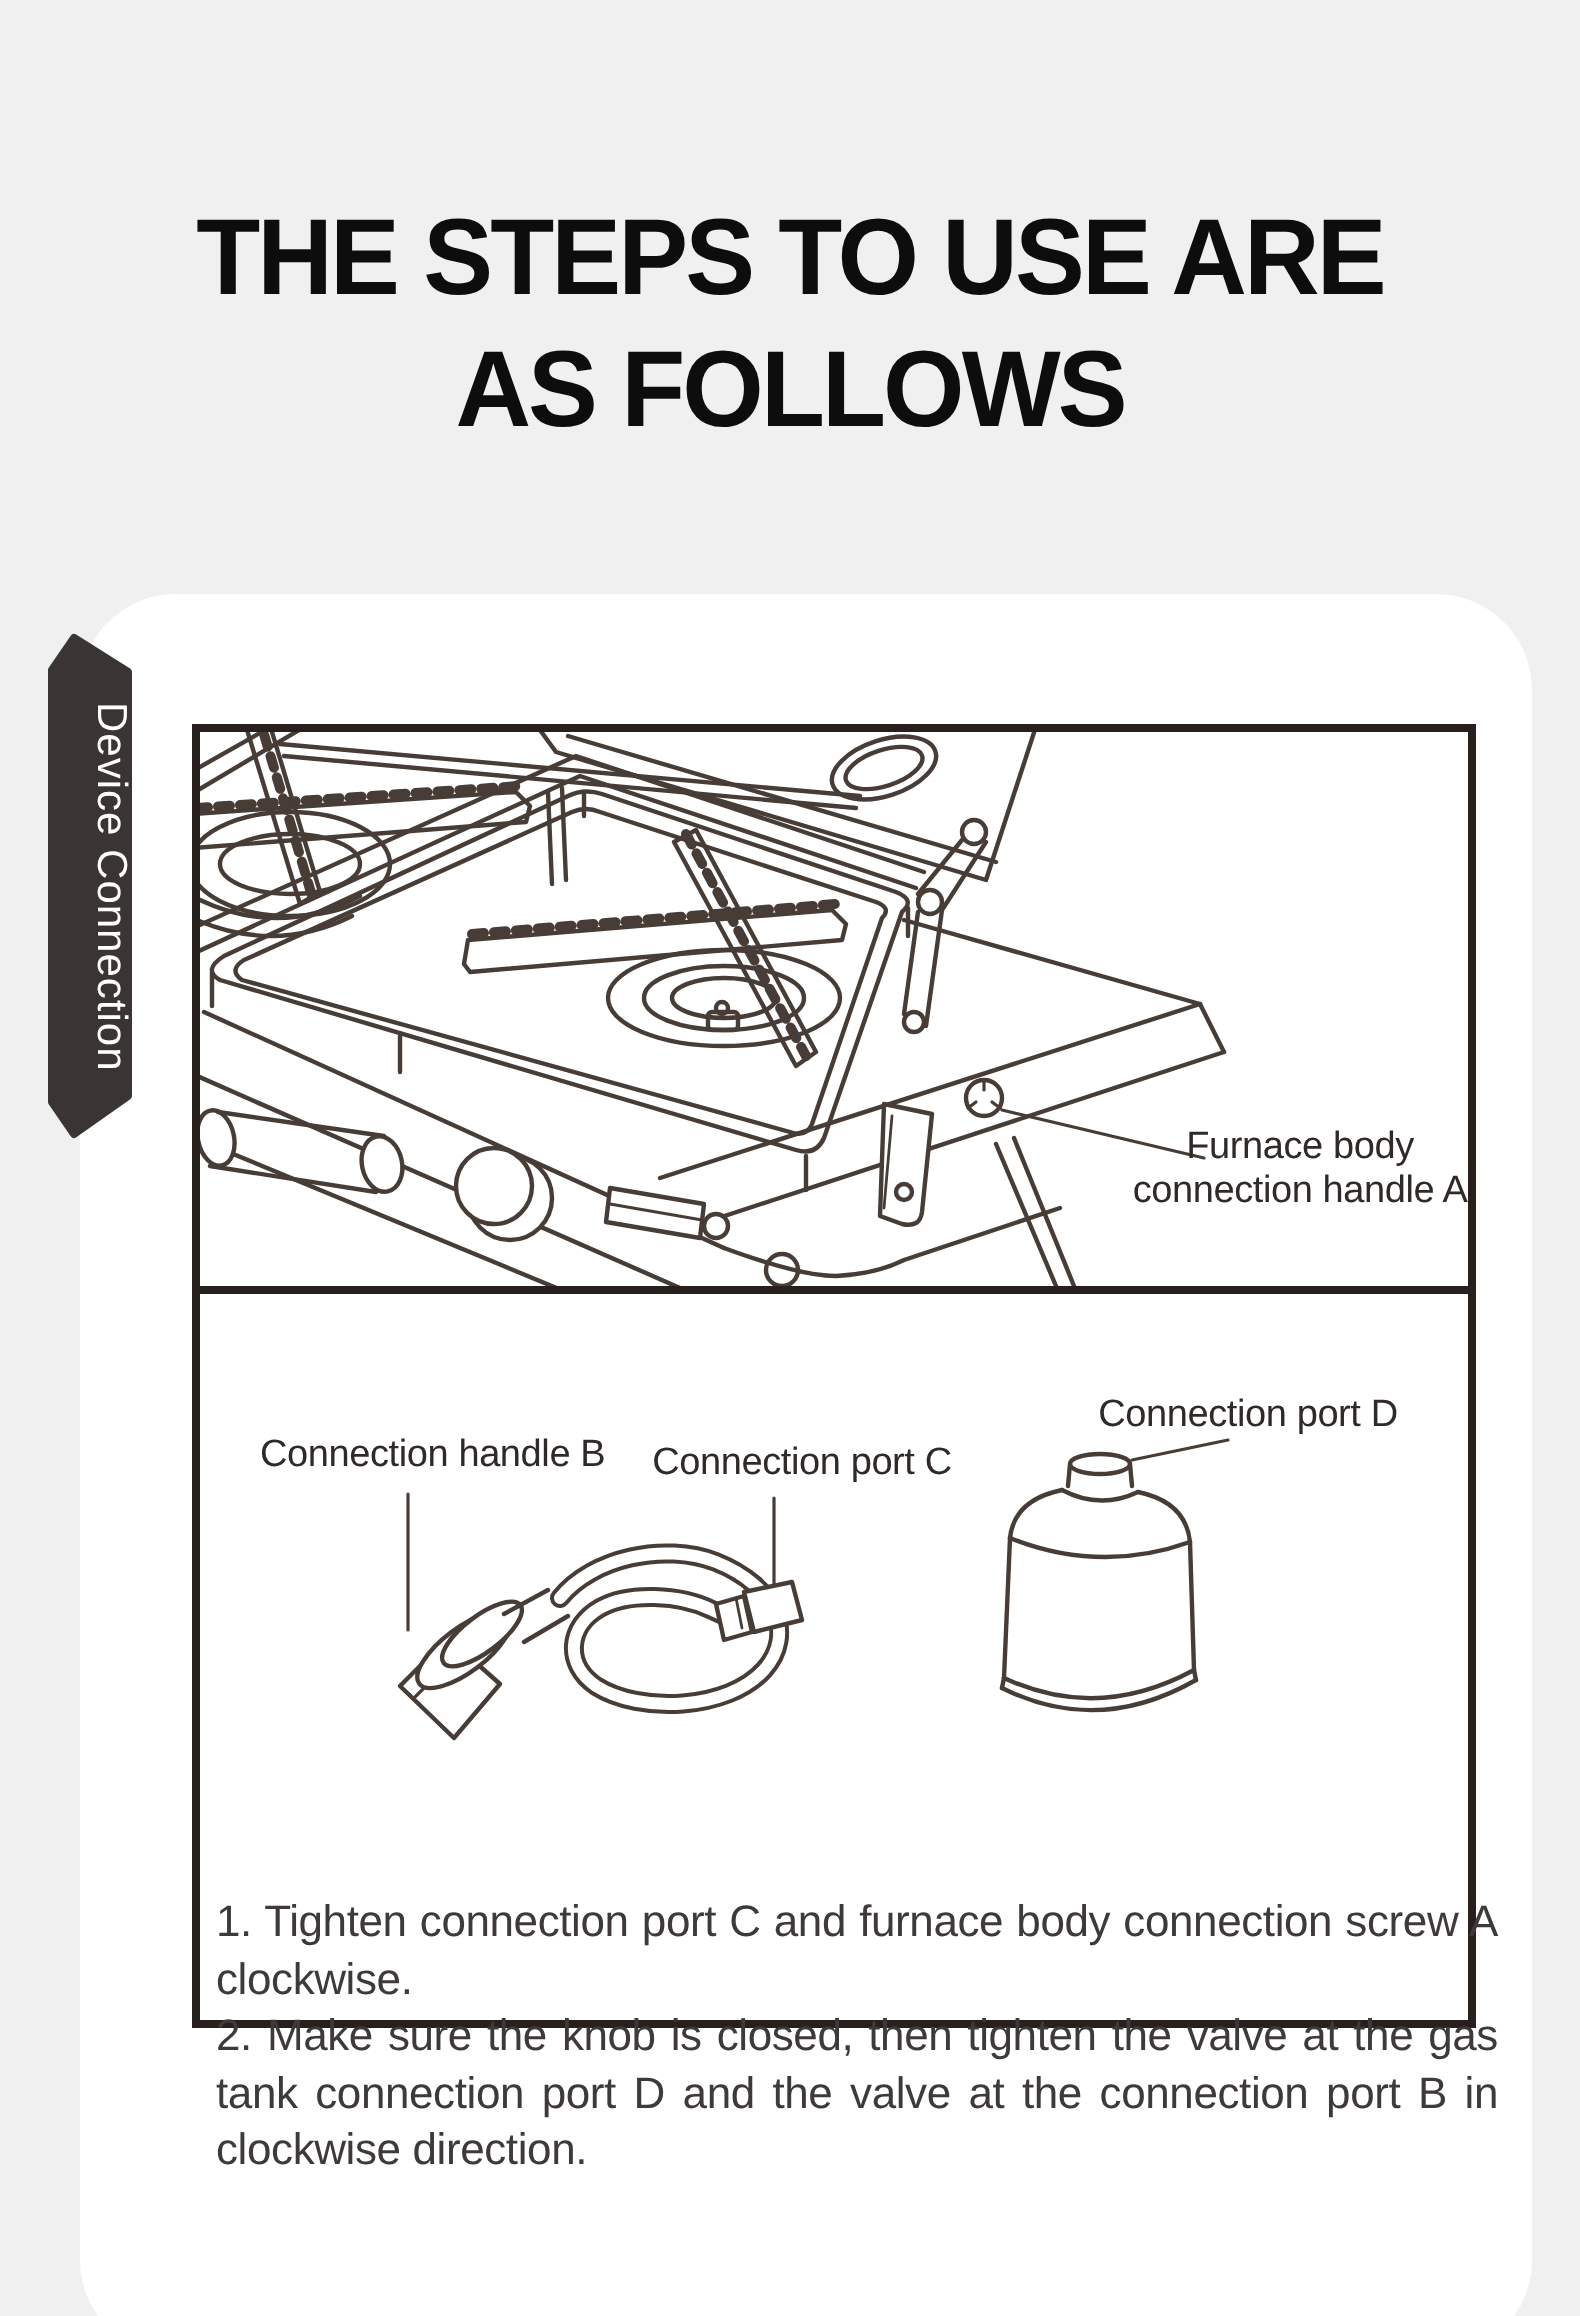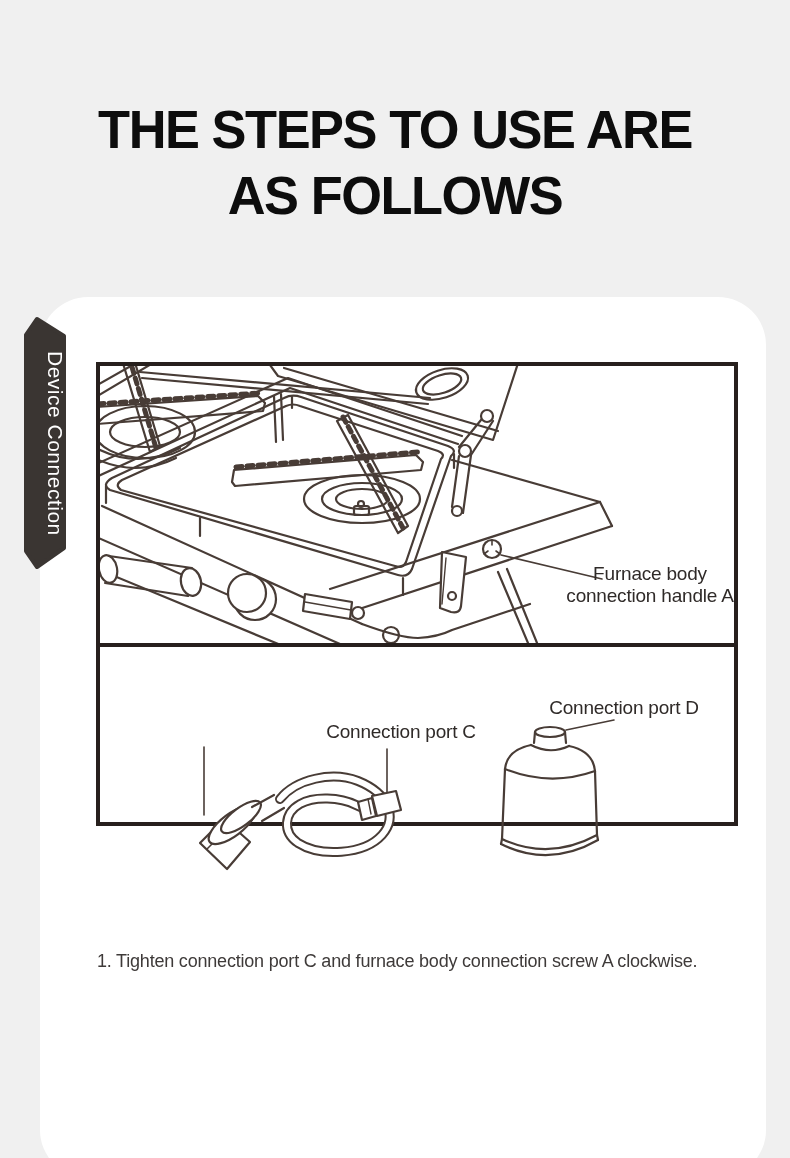--- a/index.html
+++ b/index.html
@@ -27,39 +27,39 @@
   
   .ribbon{position:absolute;left:23px;top:316px;width:44px;height:254px;}
   .ribbon svg{position:absolute;left:0;top:0;}
   .ribbon-label{
     position:absolute;left:0;top:14px;width:44px;height:226px;
     writing-mode:vertical-rl;text-align:center;
     color:#fff;font-size:21px;letter-spacing:.5px;
   }
   
   .diagram-box{
-    position:absolute;left:56px;top:65px;width:642px;height:464px;
+    position:absolute;left:56px;top:65px;width:642px;height:652px;
     border:4px solid var(--box-border);background:#fff;
   }
   .panel{position:relative;overflow:hidden;width:634px;}
   .panel-top{height:277px;}
   .panel-bottom{height:273px;border-top:4px solid var(--box-border);}
   .panel svg{display:block;}
   .diagram-label{
     position:absolute;color:var(--label-text);font-size:19px;line-height:22px;
     text-align:center;letter-spacing:-0.2px;white-space:nowrap;
   }
   .lbl-furnace{left:460px;top:197px;width:180px;white-space:normal;}
   .lbl-b{left:30px;top:70px;width:170px;}
   .lbl-c{left:216px;top:74px;width:170px;}
   .lbl-d{left:434px;top:50px;width:180px;}
   
   .instructions{
-    position:absolute;left:57px;top:650px;width:641px;
-    color:var(--body-text);font-size:18px;line-height:28.5px;
+    position:absolute;left:68px;top:650px;width:641px;
+    color:var(--body-text);font-size:22px;line-height:28.5px;
     text-align:justify;letter-spacing:-0.2px;
   }
   .instructions p{margin:0;}
 </style>
 </head>
 <body>
 
 <div class="page">
 
   <div class="title">
@@ -184,27 +184,29 @@
             <path d="M 431 98 Q 450 108 469 99"></path>
             <path d="M 405 122 Q 407 103 431 98"></path>
             <path d="M 495 124 Q 493 104 469 99"></path>
             <path d="M 405 122 Q 450 140 495 124"></path>
             <path d="M 405 122 L 402 192 M 495 124 L 497 188"></path>
             <path d="M 402 192 Q 449 214 497 188"></path>
             <path d="M 401 197 Q 449 221 498 193"></path>
             <path d="M 402 192 L 401 197 M 497 188 L 498 193"></path>
           </g>
         </svg>
+        <div class="diagram-label lbl-b">Connection handle B</div>
         <div class="diagram-label lbl-d">Connection port D</div>
         <div class="diagram-label lbl-c">Connection port C</div>
       </div>
     </div>
 
     <div class="instructions">
       <p>1. Tighten connection port C and furnace body connection screw A clockwise.</p>
+      <p>2. Make sure the knob is closed, then tighten the valve at the gas tank connection port D and the valve at the connection port B in clockwise direction.</p>
     </div>
   </div>
 
   <div class="ribbon">
     <svg width="44" height="254" viewBox="0 0 44 254">
       <polygon points="14,3 41,20 41,232 14,251 3,235 3,19" fill="#3a3532" stroke="#3a3532" stroke-width="4" stroke-linejoin="round"></polygon>
     </svg>
     <div class="ribbon-label">Device Connection</div>
   </div>
 

